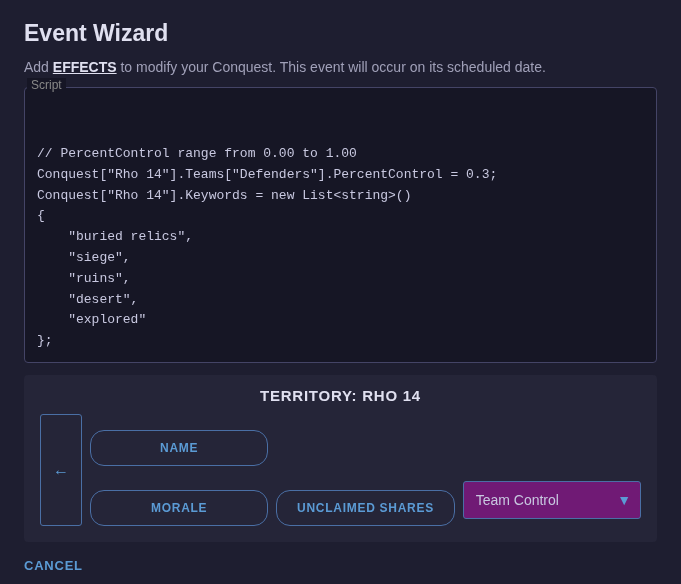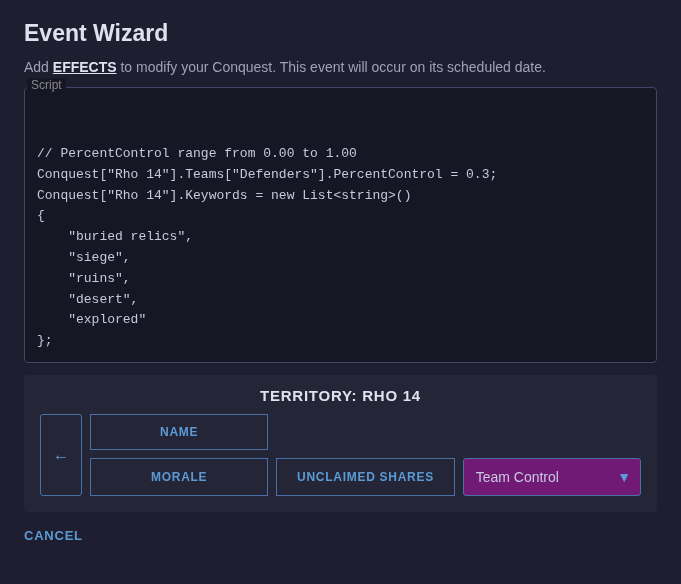--- a/index.html
+++ b/index.html
@@ -78,24 +78,25 @@
       color: #e0e0f0;
     }
     .btn-outline {
       background: transparent;
       border: 1.5px solid #4a6fa5;
       color: #5b9bd5;
       font-size: 12px;
       font-weight: bold;
       letter-spacing: 0.06em;
       padding: 10px 8px;
-      border-radius: 0;
+      border-radius: 14px;
       cursor: pointer;
       text-align: center;
       text-transform: uppercase;
+      margin-top: 16px;
     }
     .back-btn {
       background: transparent;
       border: 1.5px solid #4a6fa5;
       color: #5b9bd5;
       font-size: 16px;
       padding: 8px 12px;
       border-radius: 3px;
       cursor: pointer;
       display: flex;

